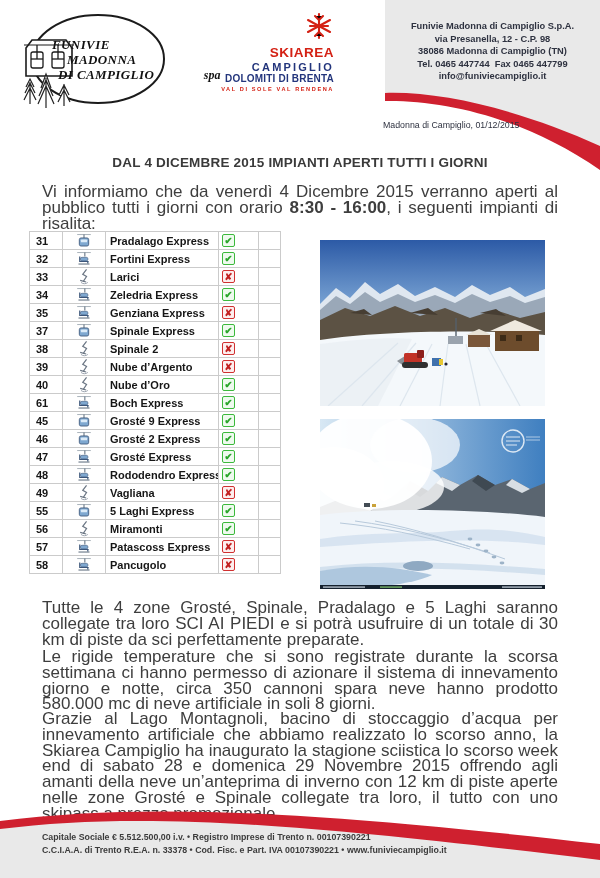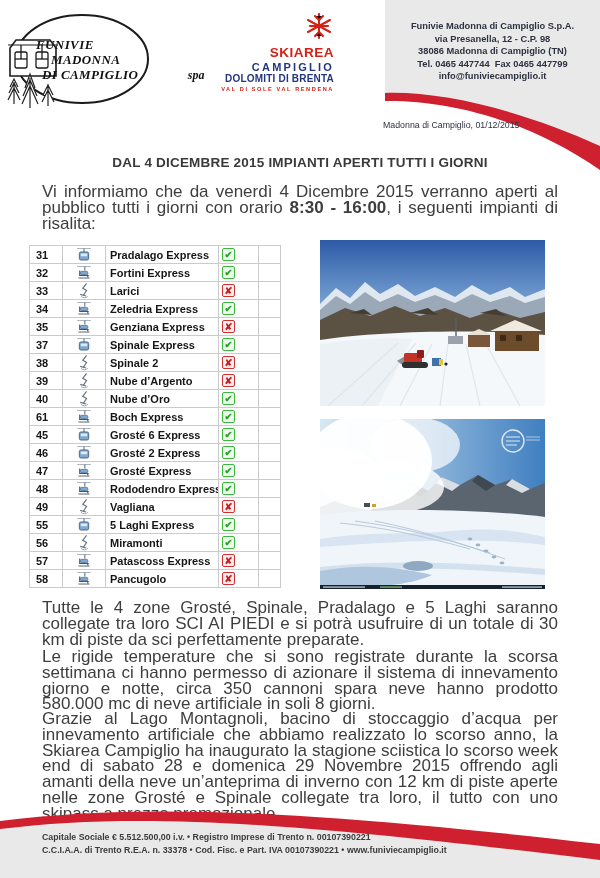--- a/index.html
+++ b/index.html
@@ -3,21 +3,21 @@
 <meta charset="utf-8">
 <style>
   * { margin:0; padding:0; box-sizing:border-box; }
   html,body { background:#ffffff; }
   .page {
     position:relative; width:600px; height:878px; margin:0 auto;
     background:#ffffff; overflow:hidden;
     font-family:"Liberation Sans", sans-serif; color:#3f3f3f;
   }
   
-  .logo-left { position:absolute; left:4px; top:12px; width:150px; height:98px; }
+  .logo-left { position:absolute; left:20px; top:12px; width:150px; height:98px; }
   .logo-left svg { position:absolute; left:0; top:0; }
   .logo-left .txt { position:absolute; font-family:"Liberation Serif", serif;
     font-style:italic; font-weight:bold; color:#111; font-size:13px; letter-spacing:.4px; white-space:nowrap; }
   .ll1 { left:32px; top:25px; }
   .ll2 { left:47px; top:40px; }
   .ll3 { left:38px; top:55px; }
   .ll3 .spa { font-size:12px; letter-spacing:0;margin-left:46px; }
   .logo-center { position:absolute; left:210px; top:12px; width:124px; text-align:right; }
   .logo-center .flake { height:28px; margin-bottom:2px; }
   .lc-skiarea  { color:#d42114; font-weight:bold; font-size:13.5px; letter-spacing:.5px; line-height:14px;}
@@ -30,21 +30,21 @@
     font-size:9.3px; line-height:12.6px; color:#2e3240;font-weight:bold; }
   .dateline { position:absolute; left:383px; top:120px; font-size:8.8px; color:#2e3240; }
   
   .title { position:absolute; left:0; top:155px; width:600px; text-align:center;
     font-weight:bold; font-size:13.5px; color:#3a3a3a; letter-spacing:.2px; }
   .body-par { position:absolute; left:42px; width:516px; font-size:17px;
     line-height:15.8px; text-align:justify; color:#3e3e3e; }
   .intro { top:184px; }
   .p1 { top:600px; } .p2 { top:649px; } .p3 { top:711px; }
   
-  .lifts { position:absolute; left:29px; top:245px; border-collapse:collapse; table-layout:fixed; width:251px; }
+  .lifts { position:absolute; left:29px; top:231px; border-collapse:collapse; table-layout:fixed; width:251px; }
   .lifts td { border:1px solid #cbcbcb; height:17.6px; padding:0; vertical-align:middle;
     font-size:11px; font-weight:bold; color:#161616; background:#fff; overflow:hidden; white-space:nowrap; }
   .lifts td.c-num { width:33px; padding-left:6px; }
   .lifts td.c-ico { width:43px; text-align:center; }
   .lifts td.c-name { width:113px; padding-left:4px; }
   .lifts td.c-st { width:40px; padding-left:3px; }
   .lifts td.c-sp { width:22px; }
   .lift-svg { width:22px; height:17px; vertical-align:middle; }
   .st { display:inline-block; width:13px; height:13px; border-radius:2px;
     font-size:9.5px; line-height:11px; text-align:center; font-weight:bold; vertical-align:middle; }
@@ -242,21 +242,21 @@
             </svg></td>
           <td class="c-name">Boch Express</td>
           <td class="c-st"><span class="st ok">✔</span></td>
           <td class="c-sp"></td>
         </tr>
         <tr>
           <td class="c-num">45</td>
           <td class="c-ico"><svg class="lift-svg">
               <use href="#icon-gondola"></use>
             </svg></td>
-          <td class="c-name">Grosté 6 Express</td>
+          <td class="c-name">Grosté 9 Express</td>
           <td class="c-st"><span class="st ok">✔</span></td>
           <td class="c-sp"></td>
         </tr>
         <tr>
           <td class="c-num">46</td>
           <td class="c-ico"><svg class="lift-svg">
               <use href="#icon-gondola"></use>
             </svg></td>
           <td class="c-name">Grosté 2 Express</td>
           <td class="c-st"><span class="st ok">✔</span></td>

